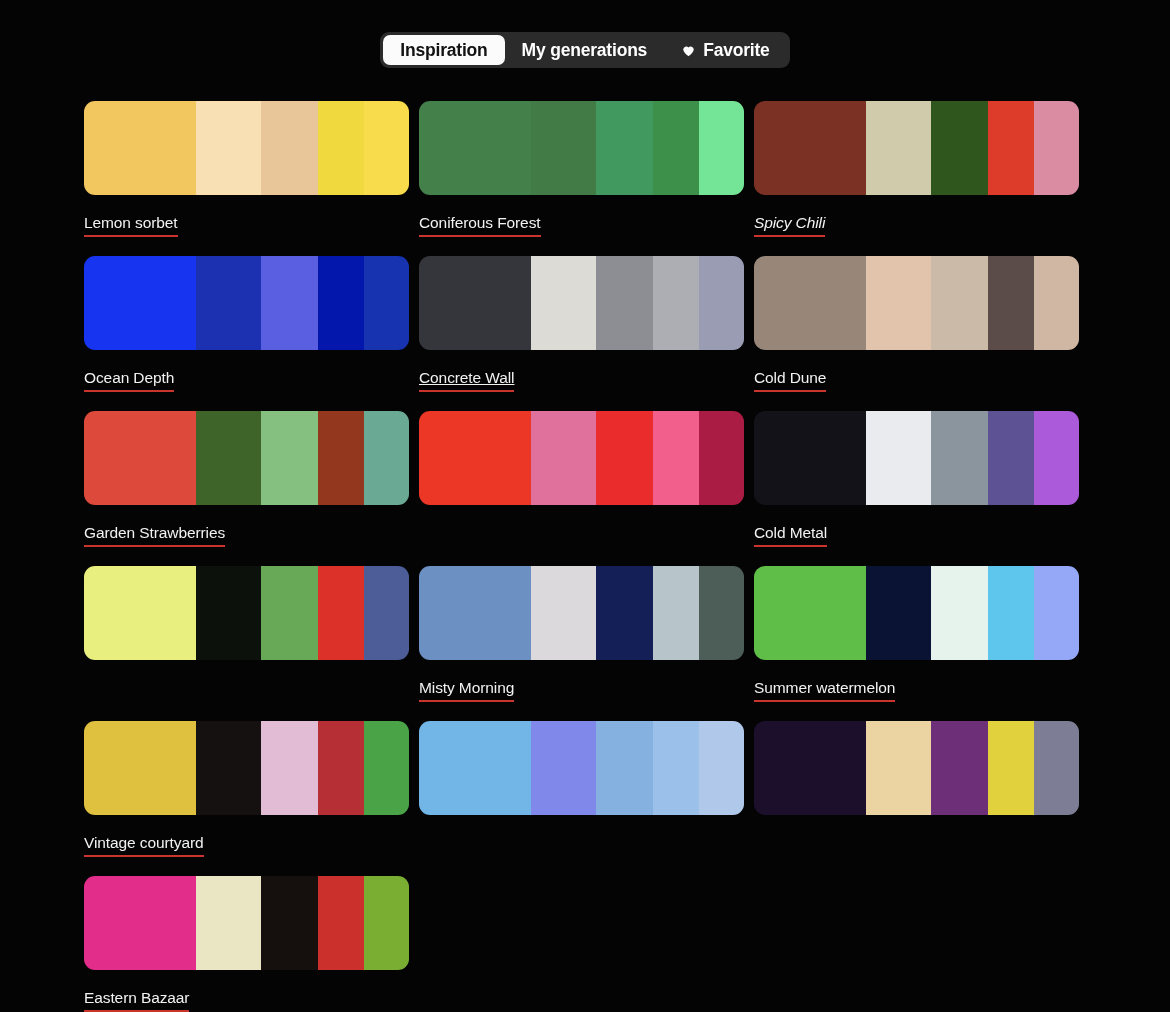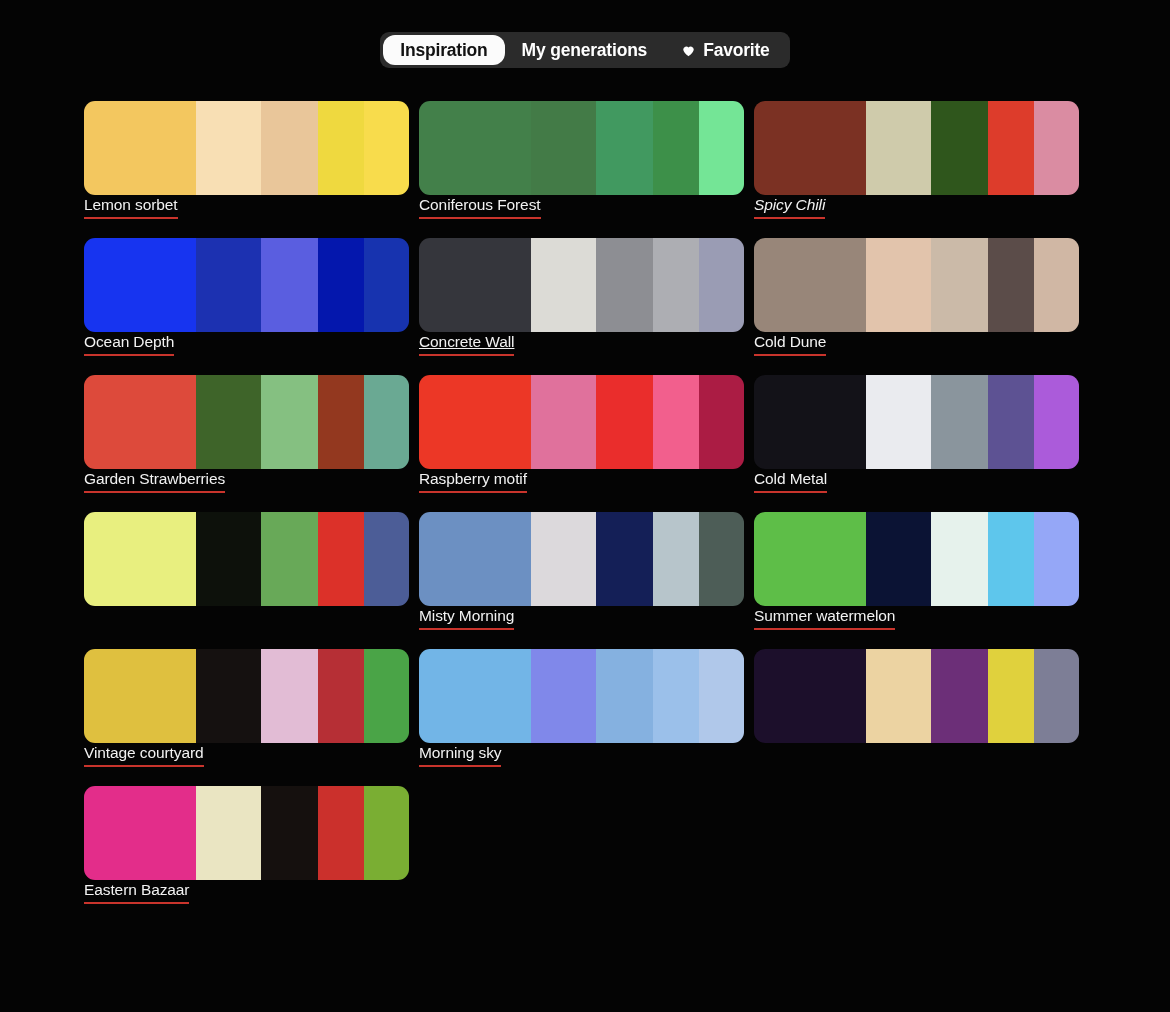--- a/index.html
+++ b/index.html
@@ -30,21 +30,21 @@
     background: #2b2b2b;
     border-radius: 9px;
     padding: 3px;
     height: 36px;
   }
   .tab {
     display: flex;
     align-items: center;
     gap: 7px;
     padding: 0 17px;
-    border-radius: 12px;
+    border-radius: 7px;
     font-size: 17.5px;
     font-weight: 700;
     letter-spacing: -0.2px;
     color: #ffffff;
     cursor: pointer;
     user-select: none;
     white-space: nowrap;
     background: transparent;
     border: none;
     font-family: "Liberation Sans", sans-serif;
@@ -86,21 +86,21 @@
   }
   .swatch { height: 100%; }
   .sw0 { flex: 0 0 112px; }
   .sw1 { flex: 0 0 65px; }
   .sw2 { flex: 0 0 57px; }
   .sw3 { flex: 0 0 46px; }
   .sw4 { flex: 1 1 auto; }
 
   .palette-label {
     display: inline-block;
-    margin-top: 0;
+    margin-top: 18px;
     font-size: 15.5px;
     font-weight: 400;
     color: #f2f2f2;
     letter-spacing: -0.1px;
     line-height: 19px;
     padding-bottom: 3px;
     border-bottom: 2px solid #c9342c;
   }
   .label-row { line-height: 0; }
 </style>
@@ -202,21 +202,20 @@
       <div class="label-row"><span class="palette-label" style="border-bottom-color: rgb(201, 52, 44);">Garden Strawberries</span></div>
     </div>
     <div class="palette-card">
       <div class="swatches">
         <div class="swatch sw0" style="background: rgb(236, 55, 38);"></div>
         <div class="swatch sw1" style="background: rgb(224, 113, 156);"></div>
         <div class="swatch sw2" style="background: rgb(234, 45, 44);"></div>
         <div class="swatch sw3" style="background: rgb(242, 95, 141);"></div>
         <div class="swatch sw4" style="background: rgb(171, 28, 68);"></div>
       </div>
-      <div class="label-row"><span class="palette-label" style="border-bottom-color: rgb(201, 52, 44);">Raspberry motif</span></div>
     </div>
     <div class="palette-card">
       <div class="swatches">
         <div class="swatch sw0" style="background: rgb(19, 18, 24);"></div>
         <div class="swatch sw1" style="background: rgb(234, 235, 239);"></div>
         <div class="swatch sw2" style="background: rgb(138, 149, 157);"></div>
         <div class="swatch sw3" style="background: rgb(93, 82, 147);"></div>
         <div class="swatch sw4" style="background: rgb(171, 91, 218);"></div>
       </div>
       <div class="label-row"><span class="palette-label" style="border-bottom-color: rgb(201, 52, 44);">Cold Metal</span></div>
@@ -261,21 +260,20 @@
       <div class="label-row"><span class="palette-label" style="border-bottom-color: rgb(201, 52, 44);">Vintage courtyard</span></div>
     </div>
     <div class="palette-card">
       <div class="swatches">
         <div class="swatch sw0" style="background: rgb(114, 181, 231);"></div>
         <div class="swatch sw1" style="background: rgb(128, 136, 234);"></div>
         <div class="swatch sw2" style="background: rgb(133, 177, 224);"></div>
         <div class="swatch sw3" style="background: rgb(155, 192, 234);"></div>
         <div class="swatch sw4" style="background: rgb(176, 200, 234);"></div>
       </div>
-      <div class="label-row"><span class="palette-label" style="border-bottom-color: rgb(201, 52, 44);">Morning sky</span></div>
     </div>
     <div class="palette-card">
       <div class="swatches">
         <div class="swatch sw0" style="background: rgb(28, 15, 43);"></div>
         <div class="swatch sw1" style="background: rgb(236, 211, 162);"></div>
         <div class="swatch sw2" style="background: rgb(108, 47, 120);"></div>
         <div class="swatch sw3" style="background: rgb(224, 209, 61);"></div>
         <div class="swatch sw4" style="background: rgb(125, 126, 150);"></div>
       </div>
     </div>

